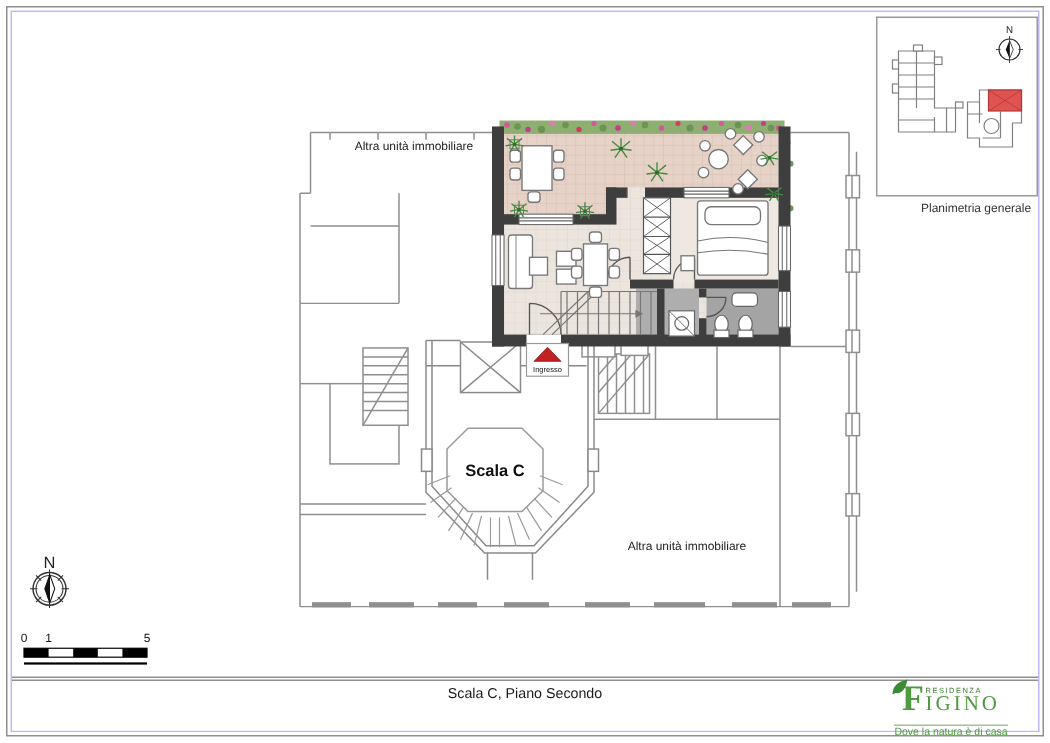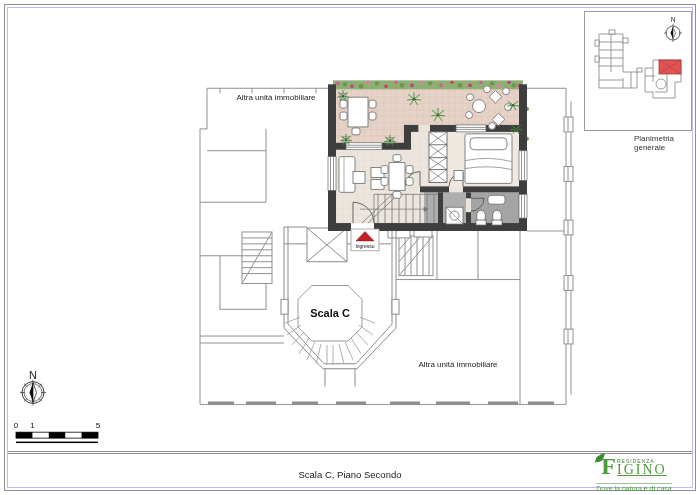--- a/index.html
+++ b/index.html
@@ -2,32 +2,32 @@
 <html><head>
 <meta charset="utf-8">
 <style>
   html,body{margin:0;padding:0;background:#fff;}
   .page{position:relative;width:700px;height:495px;background:#fff;font-family:"Liberation Sans",sans-serif;overflow:hidden;}
   .sheet{position:absolute;inset:4px;border:1px solid #8f8f8f;}
   .sheet-inner{position:absolute;inset:2px;border:1px solid #c4b5fd;display:flex;flex-direction:column;}
   .drawing{flex:1;position:relative;background:#fff;}
   .drawing svg.main{position:absolute;inset:0;width:100%;height:100%;}
   .inset-box{position:absolute;left:576px;top:3px;width:106px;height:118px;border:1px solid #9a9a9a;background:#fff;}
-  .inset-caption{position:absolute;left:598px;top:126px;font-size:8px;color:#333;padding-left:28px;}
+  .inset-caption{position:absolute;left:578px;top:126px;font-size:8px;color:#333;padding-left:28px;}
   .footer{height:33px;border-top:3px double #8f8f8f;position:relative;background:#fff;}
   .title-block{position:absolute;left:0;right:0;top:3px;text-align:center;}
   .title-block .t1{font-size:14px;color:#1a1a1a;}
-  .title-block .t2{font-size:9.5px;color:#1a1a1a;margin-top:12px;}
+  .title-block .t2{font-size:9.5px;color:#1a1a1a;margin-top:0;}
   .logo{position:absolute;right:10px;top:1px;width:96px;text-align:center;}
   .logo-row{display:flex;justify-content:center;align-items:flex-start;height:22px;}
   .logo-f{position:relative;font-family:"Liberation Serif",serif;font-weight:bold;font-size:24px;line-height:22px;color:#4e9a3e;}
   .logo-leaf{position:absolute;left:-7px;top:-3px;}
   .logo-col{display:flex;flex-direction:column;align-items:flex-start;margin-left:1px;}
   .logo-res{font-size:5px;letter-spacing:1px;color:#3c7a31;margin-top:3px;}
-  .logo-igino{font-family:"Liberation Serif",serif;font-size:14px;letter-spacing:2px;color:#4e9a3e;line-height:12px;text-decoration:underline;}
+  .logo-igino{font-family:"Liberation Serif",serif;font-size:14px;letter-spacing:2px;color:#4e9a3e;line-height:12px;}
   .logo-tag{font-size:7px;color:#4e9a3e;margin-top:0px;border-top:1px solid #9fc494;padding-top:1px;display:inline-block;}
   text{font-family:"Liberation Sans",sans-serif;}
 </style>
 </head>
 <body>
 
 <div class="page">
  <div class="sheet">
   <div class="sheet-inner">
 

